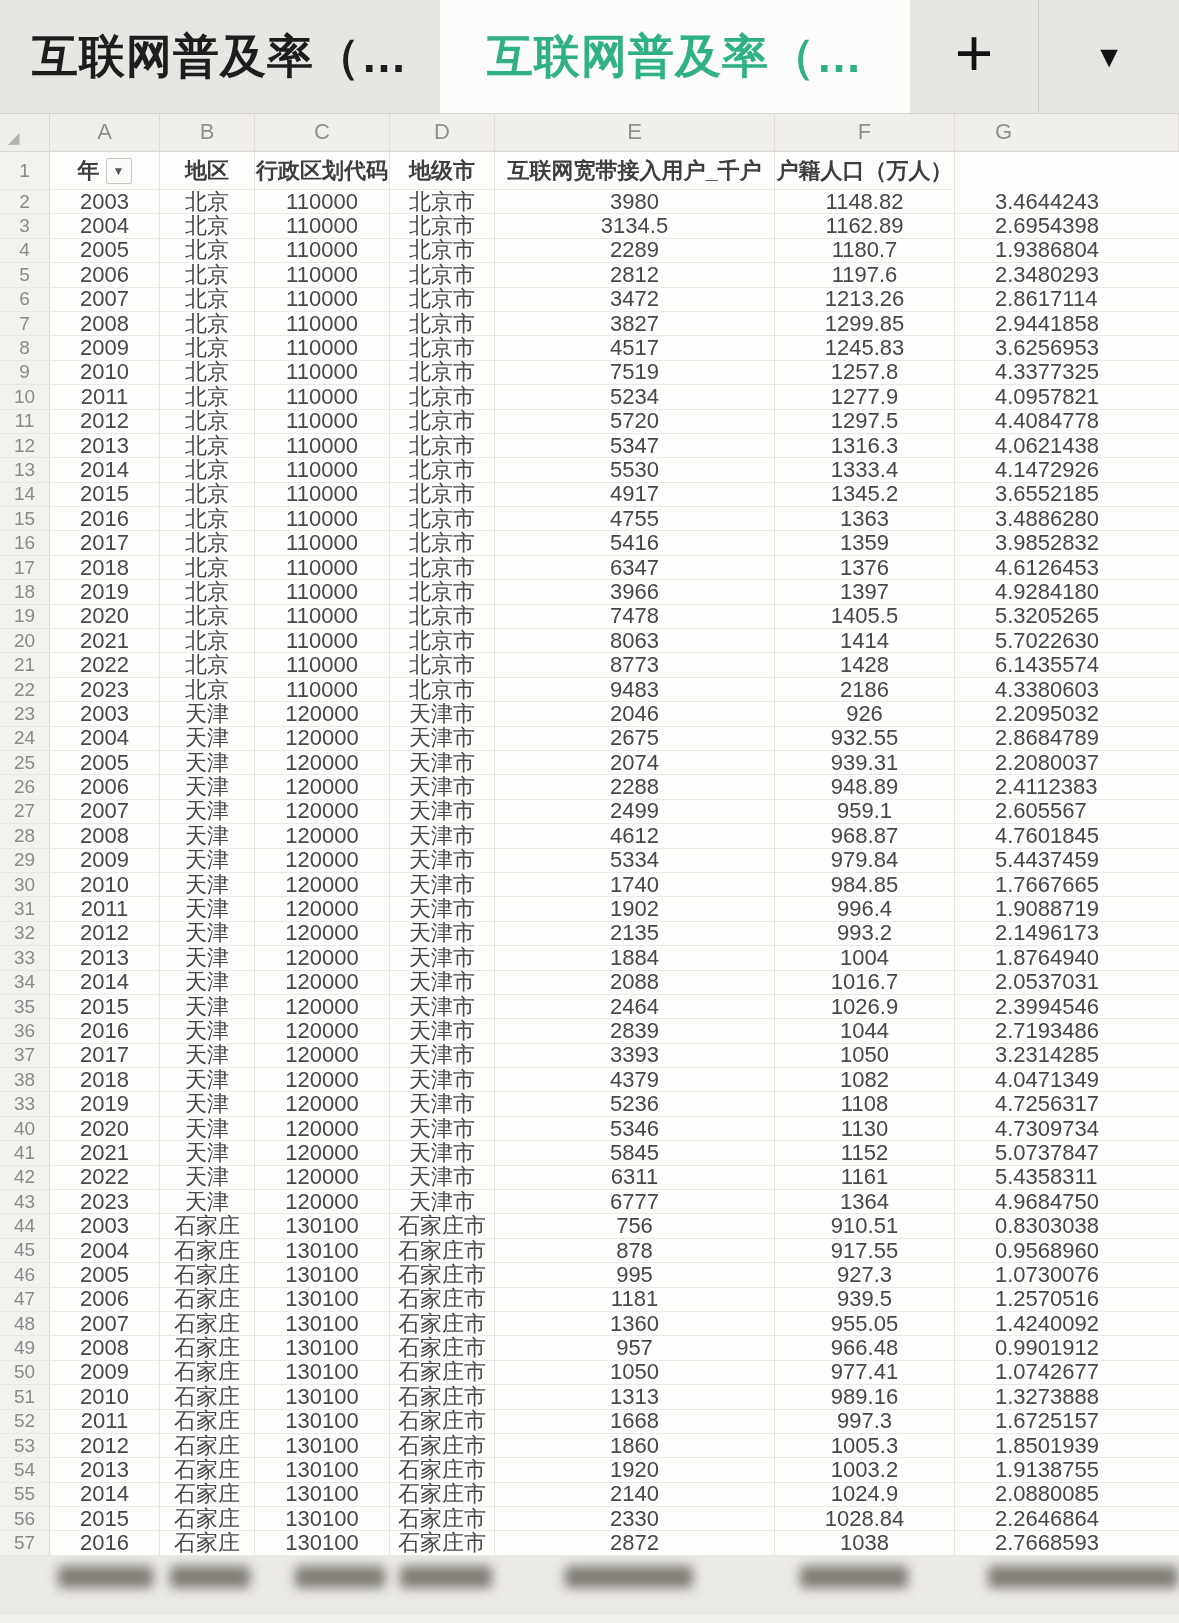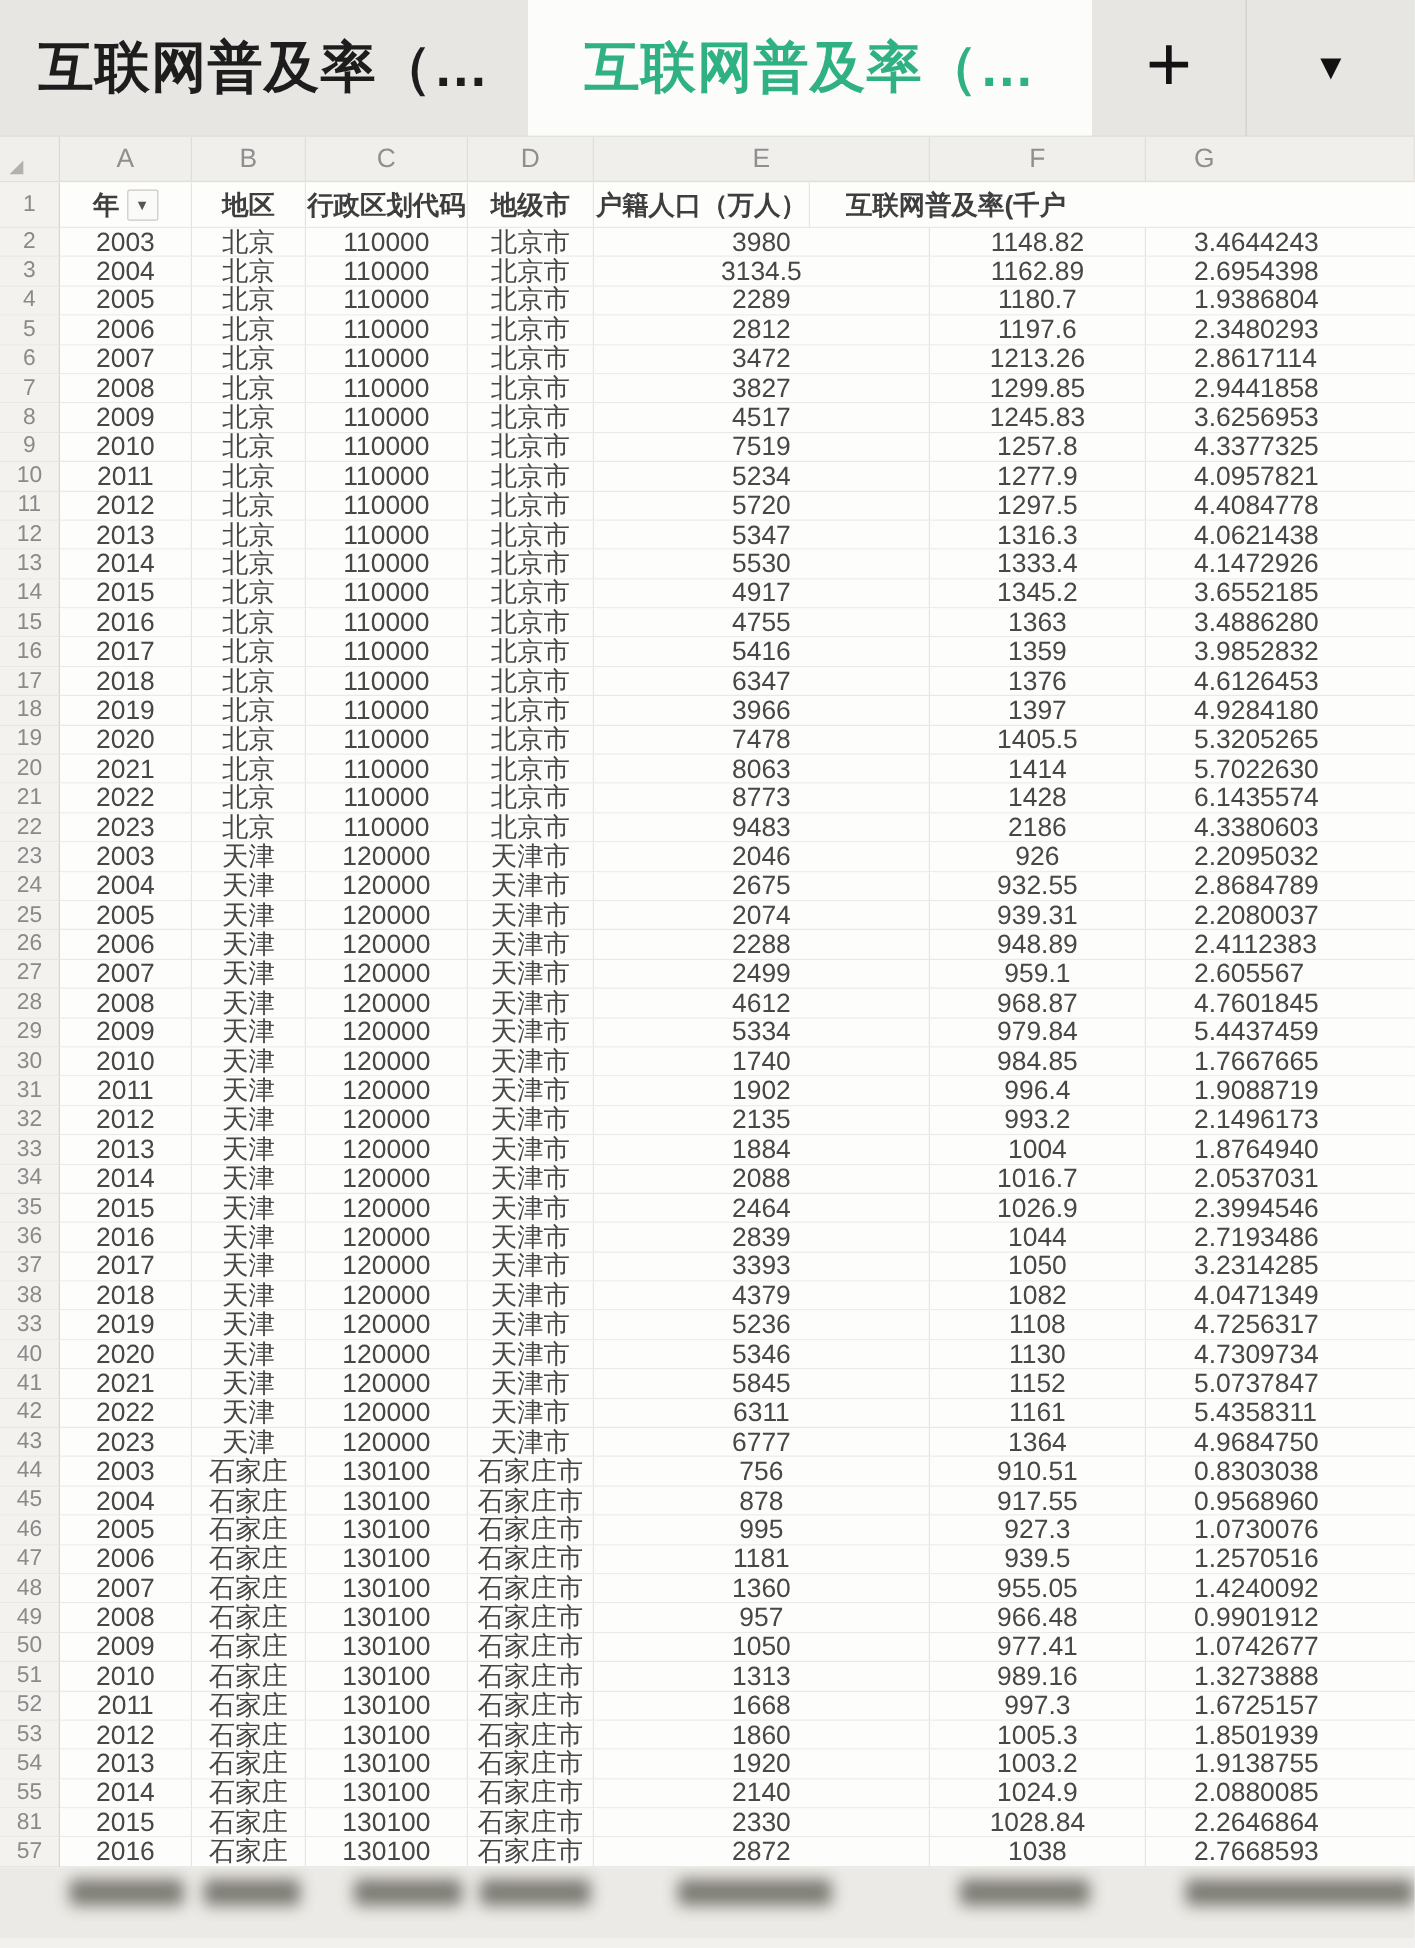--- a/index.html
+++ b/index.html
@@ -86,22 +86,22 @@
     <div class="cell c-a">
       <span class="yearwrap">
         <span>年</span>
         <span class="filterbox">▼</span>
       </span>
     </div>
 
   <div class="cell c-b">地区</div>
       <div class="cell c-c">行政区划代码</div>
       <div class="cell c-d">地级市</div>
+      <div class="cell c-e">互联网宽带接入用户_千户</div>
       <div class="cell c-f">户籍人口（万人）</div>
-      <div class="cell c-g">互联网普及率(千户</div>
     </div>
 
   <div id="rows">
       <div class="rowline r">
         <div class="gutter">2</div>
         <div class="cell c-a">2003</div>
         <div class="cell c-b">北京</div>
         <div class="cell c-c">110000</div>
         <div class="cell c-d">北京市</div>
         <div class="cell c-e">3980</div>
@@ -632,21 +632,21 @@
         <div class="gutter">55</div>
         <div class="cell c-a">2014</div>
         <div class="cell c-b">石家庄</div>
         <div class="cell c-c">130100</div>
         <div class="cell c-d">石家庄市</div>
         <div class="cell c-e">2140</div>
         <div class="cell c-f">1024.9</div>
         <div class="cell c-g">2.0880085</div>
       </div>
       <div class="rowline r">
-        <div class="gutter">81</div>
+        <div class="gutter">56</div>
         <div class="cell c-a">2015</div>
         <div class="cell c-b">石家庄</div>
         <div class="cell c-c">130100</div>
         <div class="cell c-d">石家庄市</div>
         <div class="cell c-e">2330</div>
         <div class="cell c-f">1028.84</div>
         <div class="cell c-g">2.2646864</div>
       </div>
       <div class="rowline r">
         <div class="gutter">57</div>

